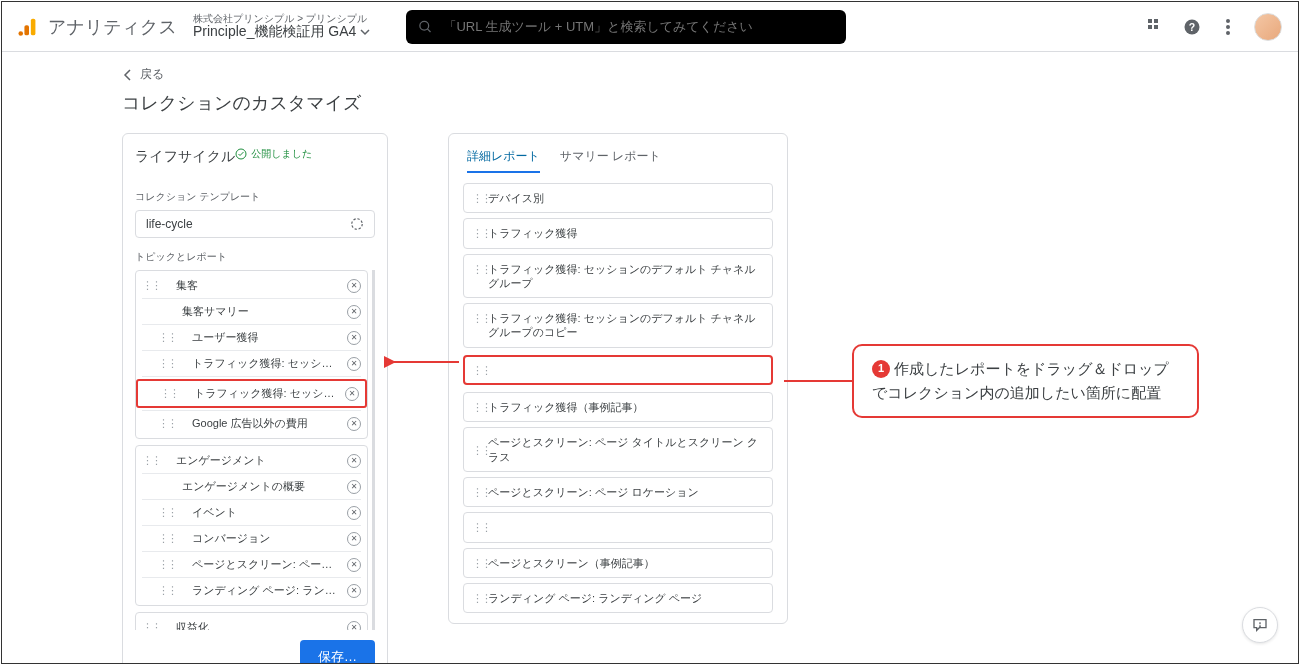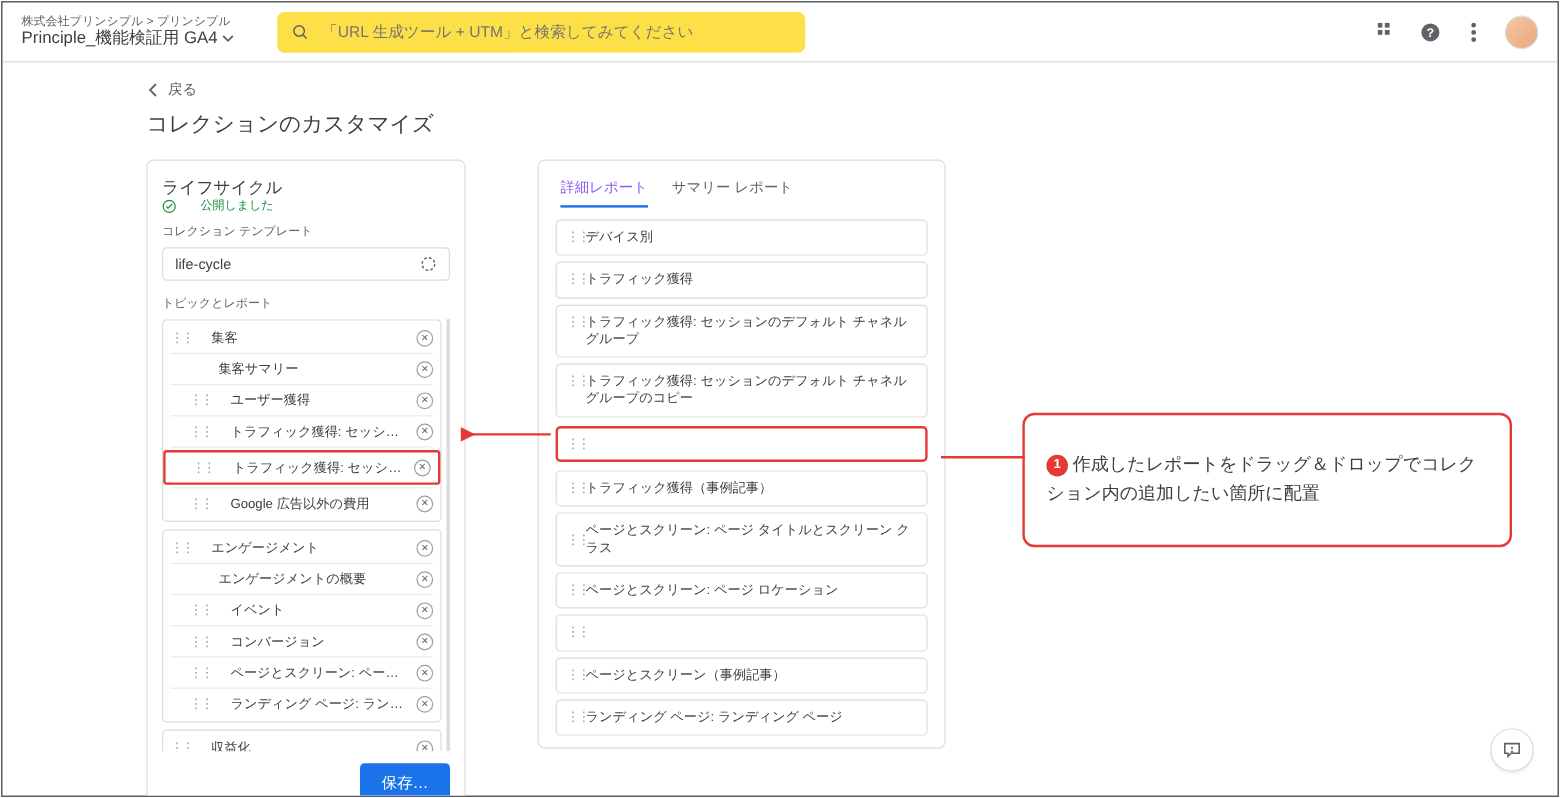--- a/index.html
+++ b/index.html
@@ -6,40 +6,40 @@
     body { font-family: 'Segoe UI', Arial, sans-serif; background: #fff; color: #3c4043; width: 1300px; height: 665px; overflow: hidden; position: relative; }
     
     
     .header { height: 50px; border-bottom: 1px solid #dadce0; display: flex; align-items: center; padding: 0 16px; gap: 16px; }
     .logo-group { display: flex; align-items: center; gap: 8px; }
     .ga-logo { width: 22px; height: 22px; }
     .app-title { font-size: 18px; color: #5f6368; }
     .breadcrumb-block { display: flex; flex-direction: column; line-height: 1.1; }
     .breadcrumb-top { font-size: 10px; color: #5f6368; }
     .breadcrumb-bottom { font-size: 14px; color: #3c4043; display: flex; align-items: center; gap: 4px; }
-    .search-bar { flex: 0 0 440px; height: 34px; background: #fde047; border-radius: 6px; display: flex; align-items: center; padding: 0 12px; gap: 10px; margin-left: 20px; }
+    .search-bar { flex: 0 0 440px; height: 34px; background: #000000; border-radius: 6px; display: flex; align-items: center; padding: 0 12px; gap: 10px; margin-left: 20px; }
     .search-bar input { border: none; background: transparent; outline: none; font-size: 13px; width: 100%; color: #5f6368; }
     .header-spacer { flex: 1; }
     .header-icons { display: flex; align-items: center; gap: 16px; }
     .hicon { width: 20px; height: 20px; color: #5f6368; cursor: pointer; display: flex; align-items: center; justify-content: center; }
     .avatar { width: 28px; height: 28px; border-radius: 50%; background: linear-gradient(135deg, #f4c7a5, #e8a87c); border: 1px solid #ddd; }
     
     
     .main { padding: 14px 0 0 120px; }
     .back-link { font-size: 12px; color: #5f6368; display: flex; align-items: center; gap: 6px; cursor: pointer; margin-bottom: 8px; }
     .page-title { font-size: 18px; color: #3c4043; margin-bottom: 18px; }
     
     .panels { display: flex; gap: 60px; align-items: flex-start; }
     
     
     .panel { border: 1px solid #dadce0; border-radius: 6px; background: #fff; }
     .left-panel { width: 266px; padding: 14px 12px 12px; position: relative; }
-    .panel-head { display: flex; justify-content: space-between; align-items: flex-start; margin-bottom: 8px; flex-direction: column; }
+    .panel-head { display: flex; align-items: flex-start; margin-bottom: 24px; }
     .panel-title { font-size: 14px; color: #3c4043; }
-    .pub-badge { display: flex; align-items: flex-start; gap: 20px; font-size: 10px; color: #1e8e3e; }
+    .pub-badge { display: flex; align-items: flex-start; gap: 4px; font-size: 10px; color: #1e8e3e; }
     .pub-badge svg { flex-shrink: 0; }
     .pub-text { line-height: 1.2; }
     
     .section-label { font-size: 10px; color: #5f6368; margin-bottom: 6px; }
     .template-box { border: 1px solid #dadce0; border-radius: 4px; padding: 6px 10px; display: flex; justify-content: space-between; align-items: center; font-size: 12px; margin-bottom: 12px; }
     .spinner { width: 14px; height: 14px; }
     
     .topics { border-right: 3px solid #dadce0; padding-right: 4px; max-height: 360px; overflow: hidden; }
     .topic-group { border: 1px solid #dadce0; border-radius: 4px; margin-bottom: 6px; padding: 2px 0; }
     .topic-row { display: flex; align-items: center; padding: 5px 6px; font-size: 11px; color: #3c4043; position: relative; }
@@ -53,46 +53,54 @@
     
     .save-btn { background: #1a73e8; color: #fff; border: none; border-radius: 4px; padding: 8px 18px; font-size: 13px; cursor: pointer; float: right; margin-top: 10px; }
     
     
     .right-panel { width: 340px; padding: 14px 14px 10px; }
     .rp-title { font-size: 13px; color: #3c4043; margin-bottom: 12px; }
     .rp-search { border: 1px solid #dadce0; border-radius: 4px; padding: 6px 10px; display: flex; align-items: center; gap: 8px; font-size: 12px; color: #5f6368; margin-bottom: 14px; }
     .rp-search input { border: none; outline: none; width: 100%; font-size: 12px; }
     .tabs { display: flex; gap: 20px; font-size: 12px; margin-bottom: 10px; padding-left: 4px; }
     .tab { color: #5f6368; padding-bottom: 6px; cursor: pointer; }
-    .tab.active { color: #8b5cf6; border-bottom: 2px solid #1a73e8; }
+    .tab.active { color: #0369a1; border-bottom: 2px solid #1a73e8; }
     
     .report-list { display: flex; flex-direction: column; gap: 5px; }
     .report-item { border: 1px solid #dadce0; border-radius: 4px; padding: 7px 8px; font-size: 11px; color: #3c4043; display: flex; align-items: center; gap: 6px; line-height: 1.3; }
     .report-item.two-line { align-items: flex-start; }
     .report-item.highlighted { border: 2px solid #e53935; padding: 6px 7px; }
     
     
-    .callout { position: absolute; left: 850px; top: 342px; border: 2px solid #e53935; border-radius: 10px; padding: 30px 18px; width: 408px; background: #fff; }
+    .callout { position: absolute; left: 850px; top: 342px; border: 2px solid #e53935; border-radius: 10px; padding: 11px 18px; width: 347px; background: #fff; }
     .callout-num { display: inline-flex; width: 18px; height: 18px; background: #e53935; color: #fff; border-radius: 50%; align-items: center; justify-content: center; font-size: 11px; font-weight: bold; margin-right: 4px; vertical-align: 2px; }
     .callout-text { font-size: 15px; color: #3c4043; line-height: 1.6; }
     
     
     .arrow-svg { position: absolute; pointer-events: none; }
     
     
     .feedback-btn { position: absolute; right: 20px; bottom: 20px; width: 36px; height: 36px; border: 1px solid #dadce0; border-radius: 50%; background: #fff; display: flex; align-items: center; justify-content: center; cursor: pointer; box-shadow: 0 1px 3px rgba(0,0,0,0.1); }
     
     .outer-frame { border: 1px solid #333; width: 1298px; height: 663px; margin: 1px; position: relative; overflow: hidden; }
   </style>
 </head>
 <body>
 
 <div class="outer-frame">
 
   <div class="header">
+    <div class="logo-group">
+      <svg class="ga-logo" viewBox="0 0 24 24">
+        <rect x="14" y="3" width="5" height="18" rx="2" fill="#f9ab00"></rect>
+        <rect x="7" y="10" width="5" height="11" rx="2" fill="#e37400"></rect>
+        <circle cx="3" cy="19" r="2.5" fill="#e37400"></circle>
+      </svg>
+      <span class="app-title">アナリティクス</span>
+    </div>
     <div class="breadcrumb-block">
       <span class="breadcrumb-top">株式会社プリンシプル &gt; プリンシプル</span>
       <span class="breadcrumb-bottom">
         <span>Principle_機能検証用 GA4</span>
         <svg width="10" height="10" viewBox="0 0 10 10">
             <path d="M1 3 L5 7 L9 3" stroke="#5f6368" stroke-width="1.5" fill="none"></path>
           </svg>
       </span>
     </div>
     <div class="search-bar">

